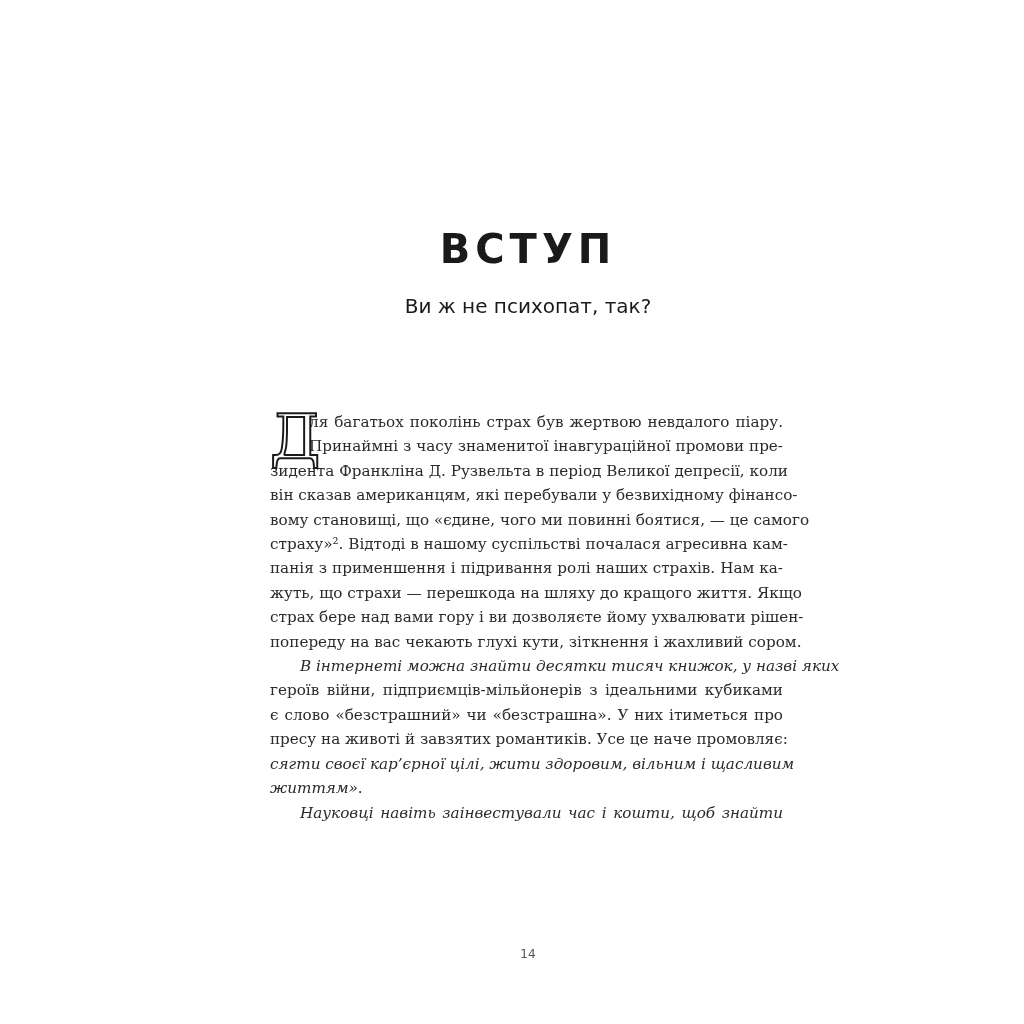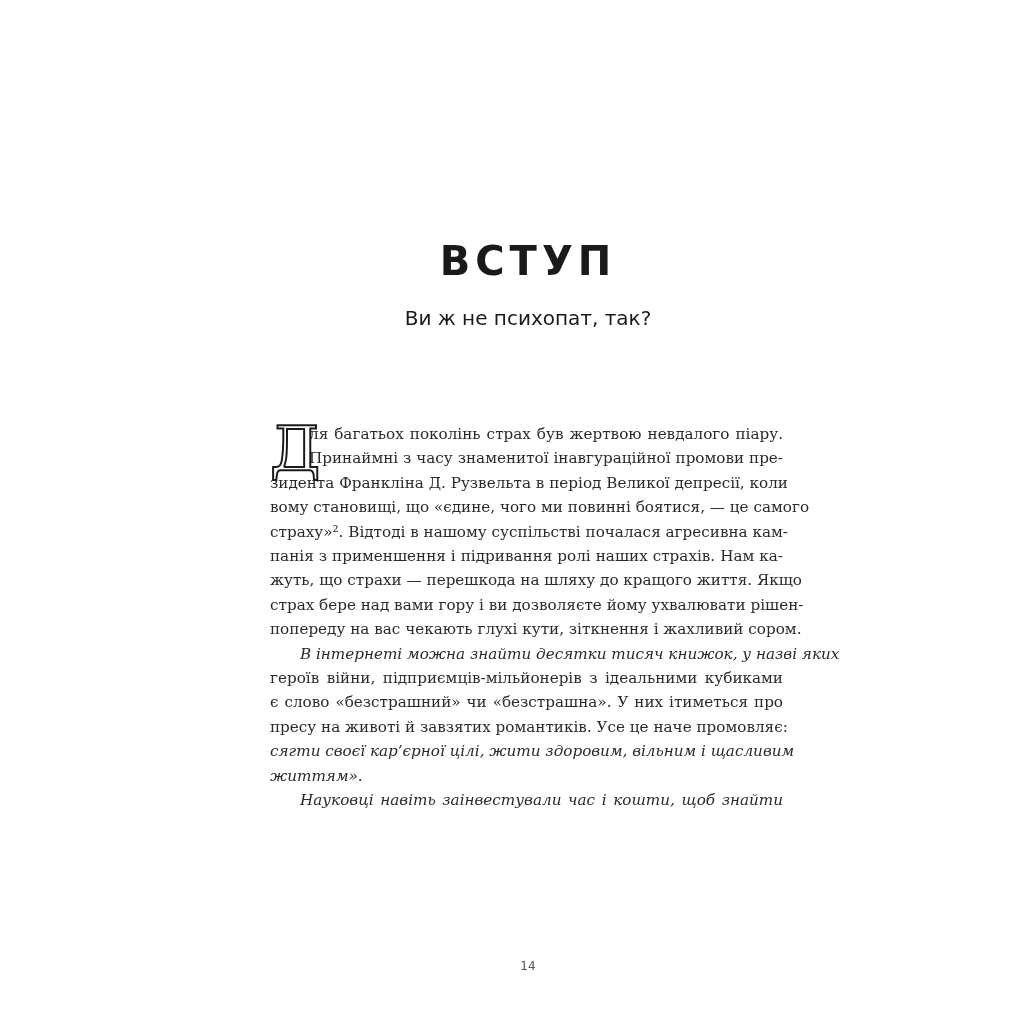--- a/index.html
+++ b/index.html
@@ -1,17 +1,17 @@
 <!DOCTYPE html>
 <html><head>
   <meta charset="utf-8">
   <style>
     html, body { margin: 0; padding: 0; background: #ffffff; }
     body { width: 1024px; height: 1024px; position: relative; overflow: hidden; }
-    .page { position: absolute; left: 0; top: 16px; width: 1024px; height: 792px; background: #fff; }
+    .page { position: absolute; left: 0; top: 4px; width: 1024px; height: 792px; background: #fff; }
     .chapter-title {
       position: absolute; left: 0; top: 222px; width: 1056px; text-align: center;
       font-family: "DejaVu Sans", sans-serif; font-weight: bold; font-size: 40px;
       letter-spacing: 5px; color: #1a1a1a;
     }
     .subtitle {
       position: absolute; left: 0; top: 290px; width: 1056px; text-align: center;
       font-family: "DejaVu Sans", sans-serif; font-size: 20px; color: #1a1a1a;
     }
     .body-text {
@@ -42,20 +42,21 @@
   <div class="chapter-title">ВСТУП</div>
   <div class="subtitle">Ви ж не психопат, так?</div>
 
   <div class="body-text">
     <span class="dropcap">Д</span>
 
     <p>
       <span class="line dropcap-line">ля багатьох поколінь страх був жертвою невдалого піару.</span>
       <span class="line dropcap-line">Принаймні з часу знаменитої інавгураційної промови пре-</span>
       <span class="line">зидента Франкліна Д. Рузвельта в період Великої депресії, коли</span>
+      <span class="line">він сказав американцям, які перебували у безвихідному фінансо-</span>
       <span class="line">вому становищі, що «єдине, чого ми повинні боятися, — це самого</span>
       <span class="line">страху»². Відтоді в нашому суспільстві почалася агресивна кам-</span>
       <span class="line">панія з применшення і підривання ролі наших страхів. Нам ка-</span>
       <span class="line">жуть, що страхи — перешкода на шляху до кращого життя. Якщо</span>
       <span class="line">страх бере над вами гору і ви дозволяєте йому ухвалювати рішен-</span>
       <span class="line">попереду на вас чекають глухі кути, зіткнення і жахливий сором.</span>
     </p>
 
     <p>
       <span class="line indent">В інтернеті можна знайти десятки тисяч книжок, у назві яких</span>

